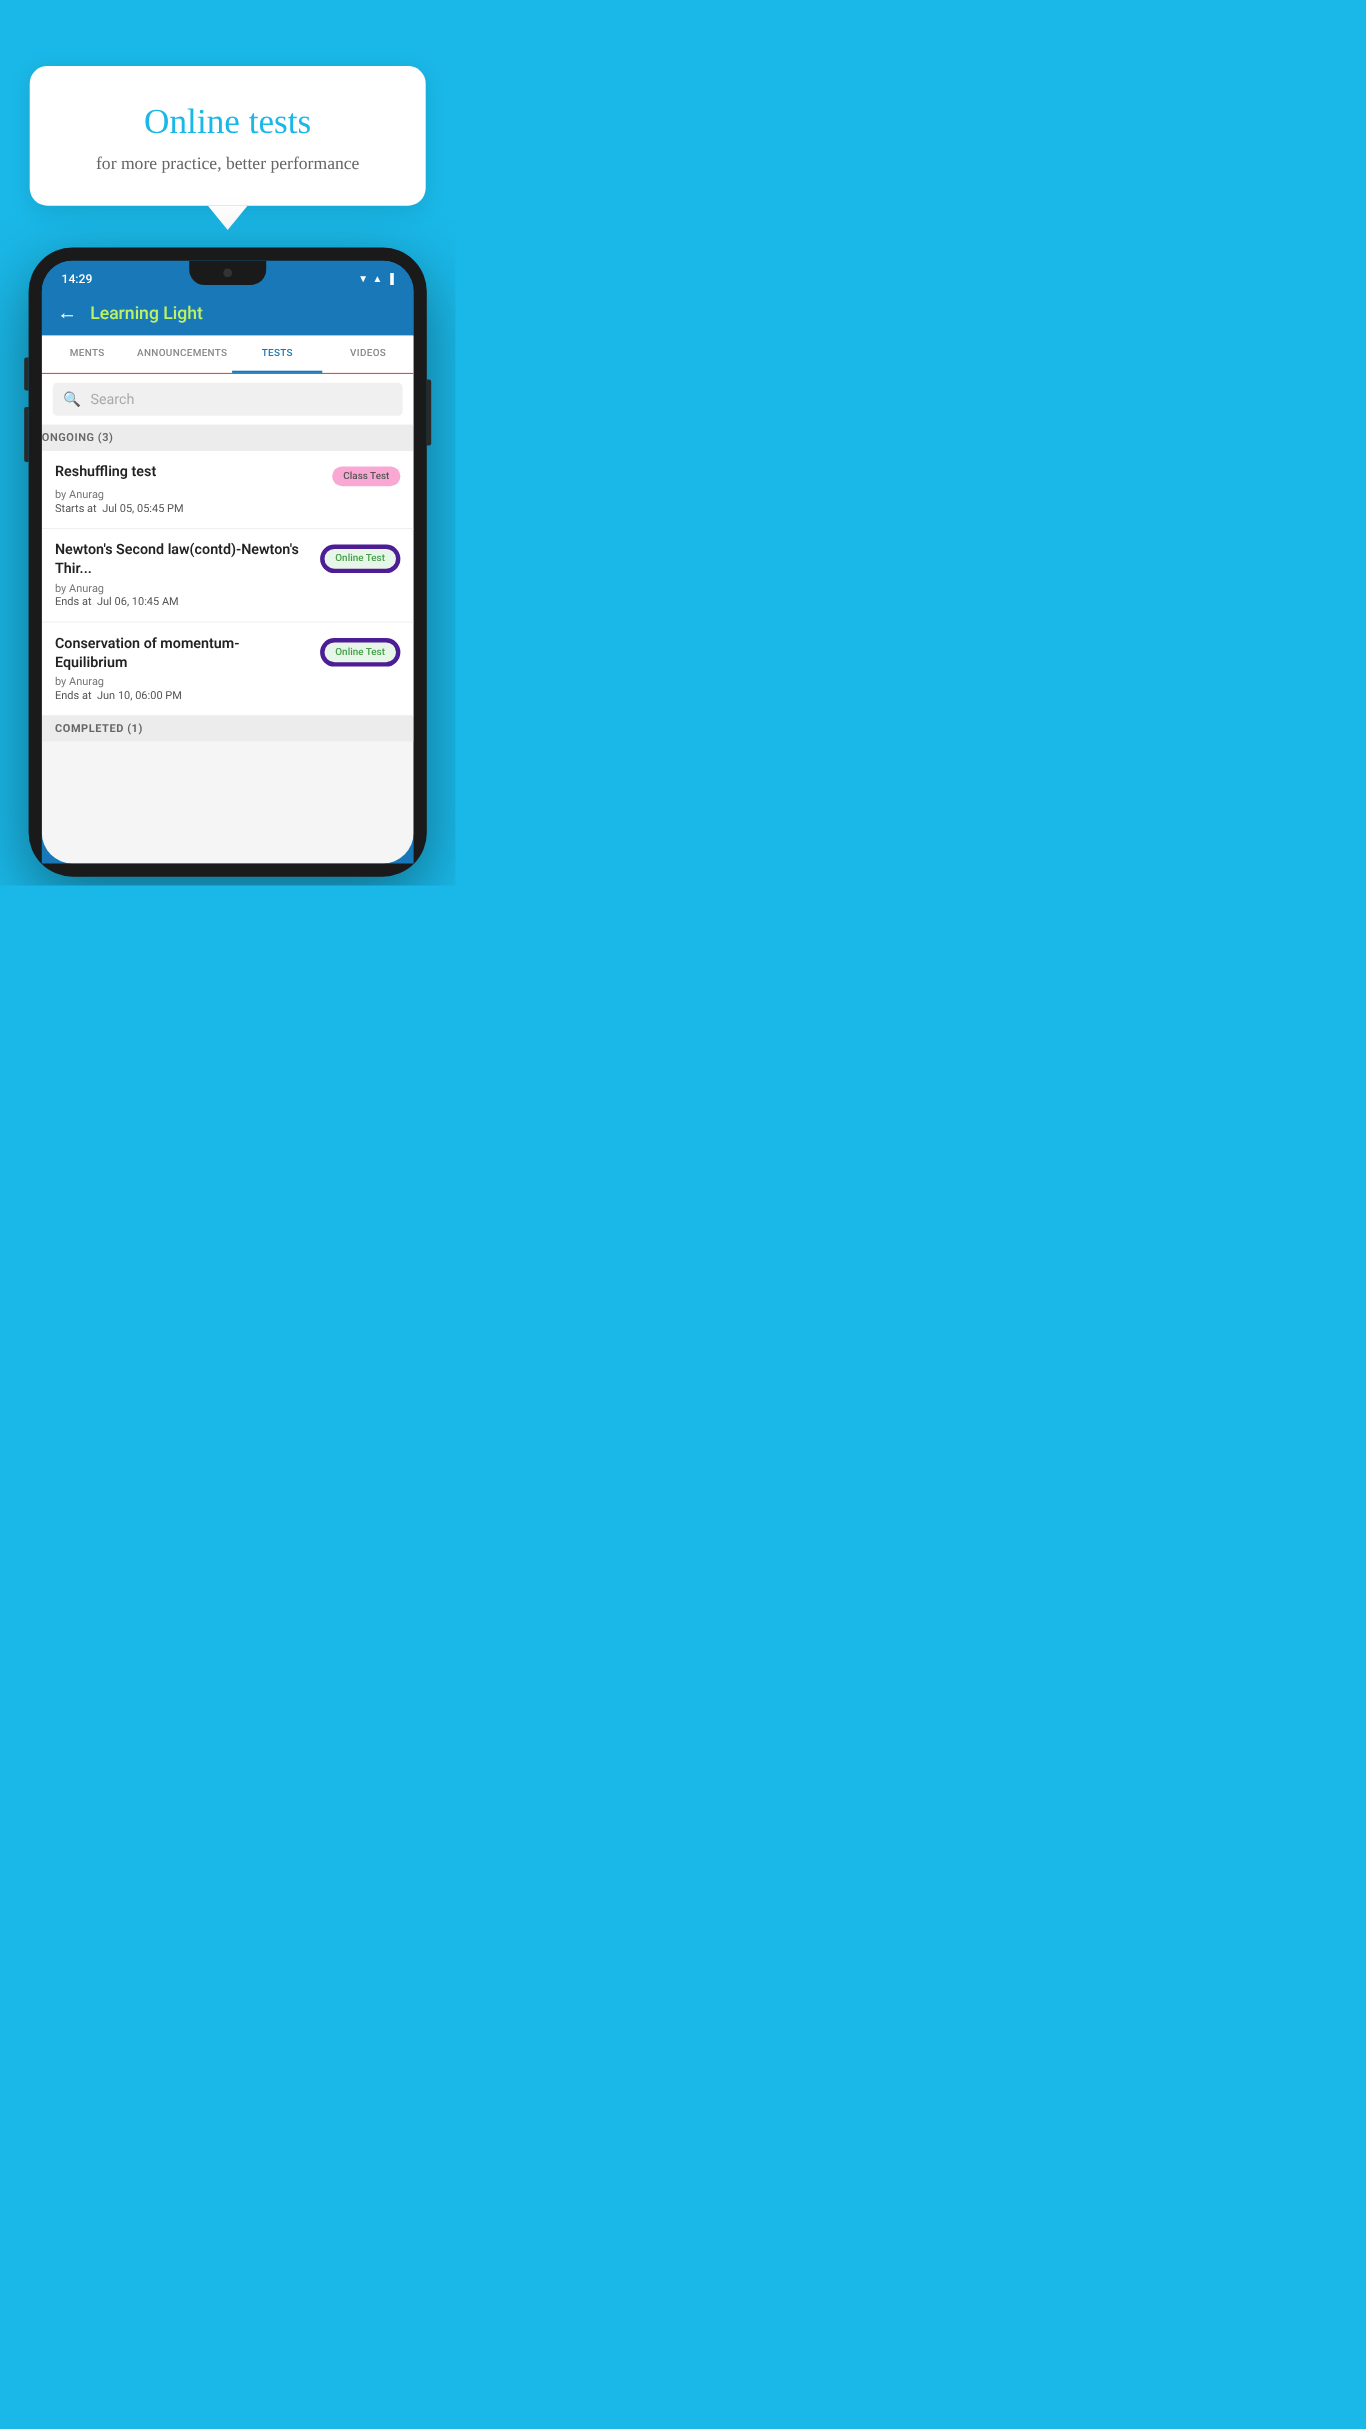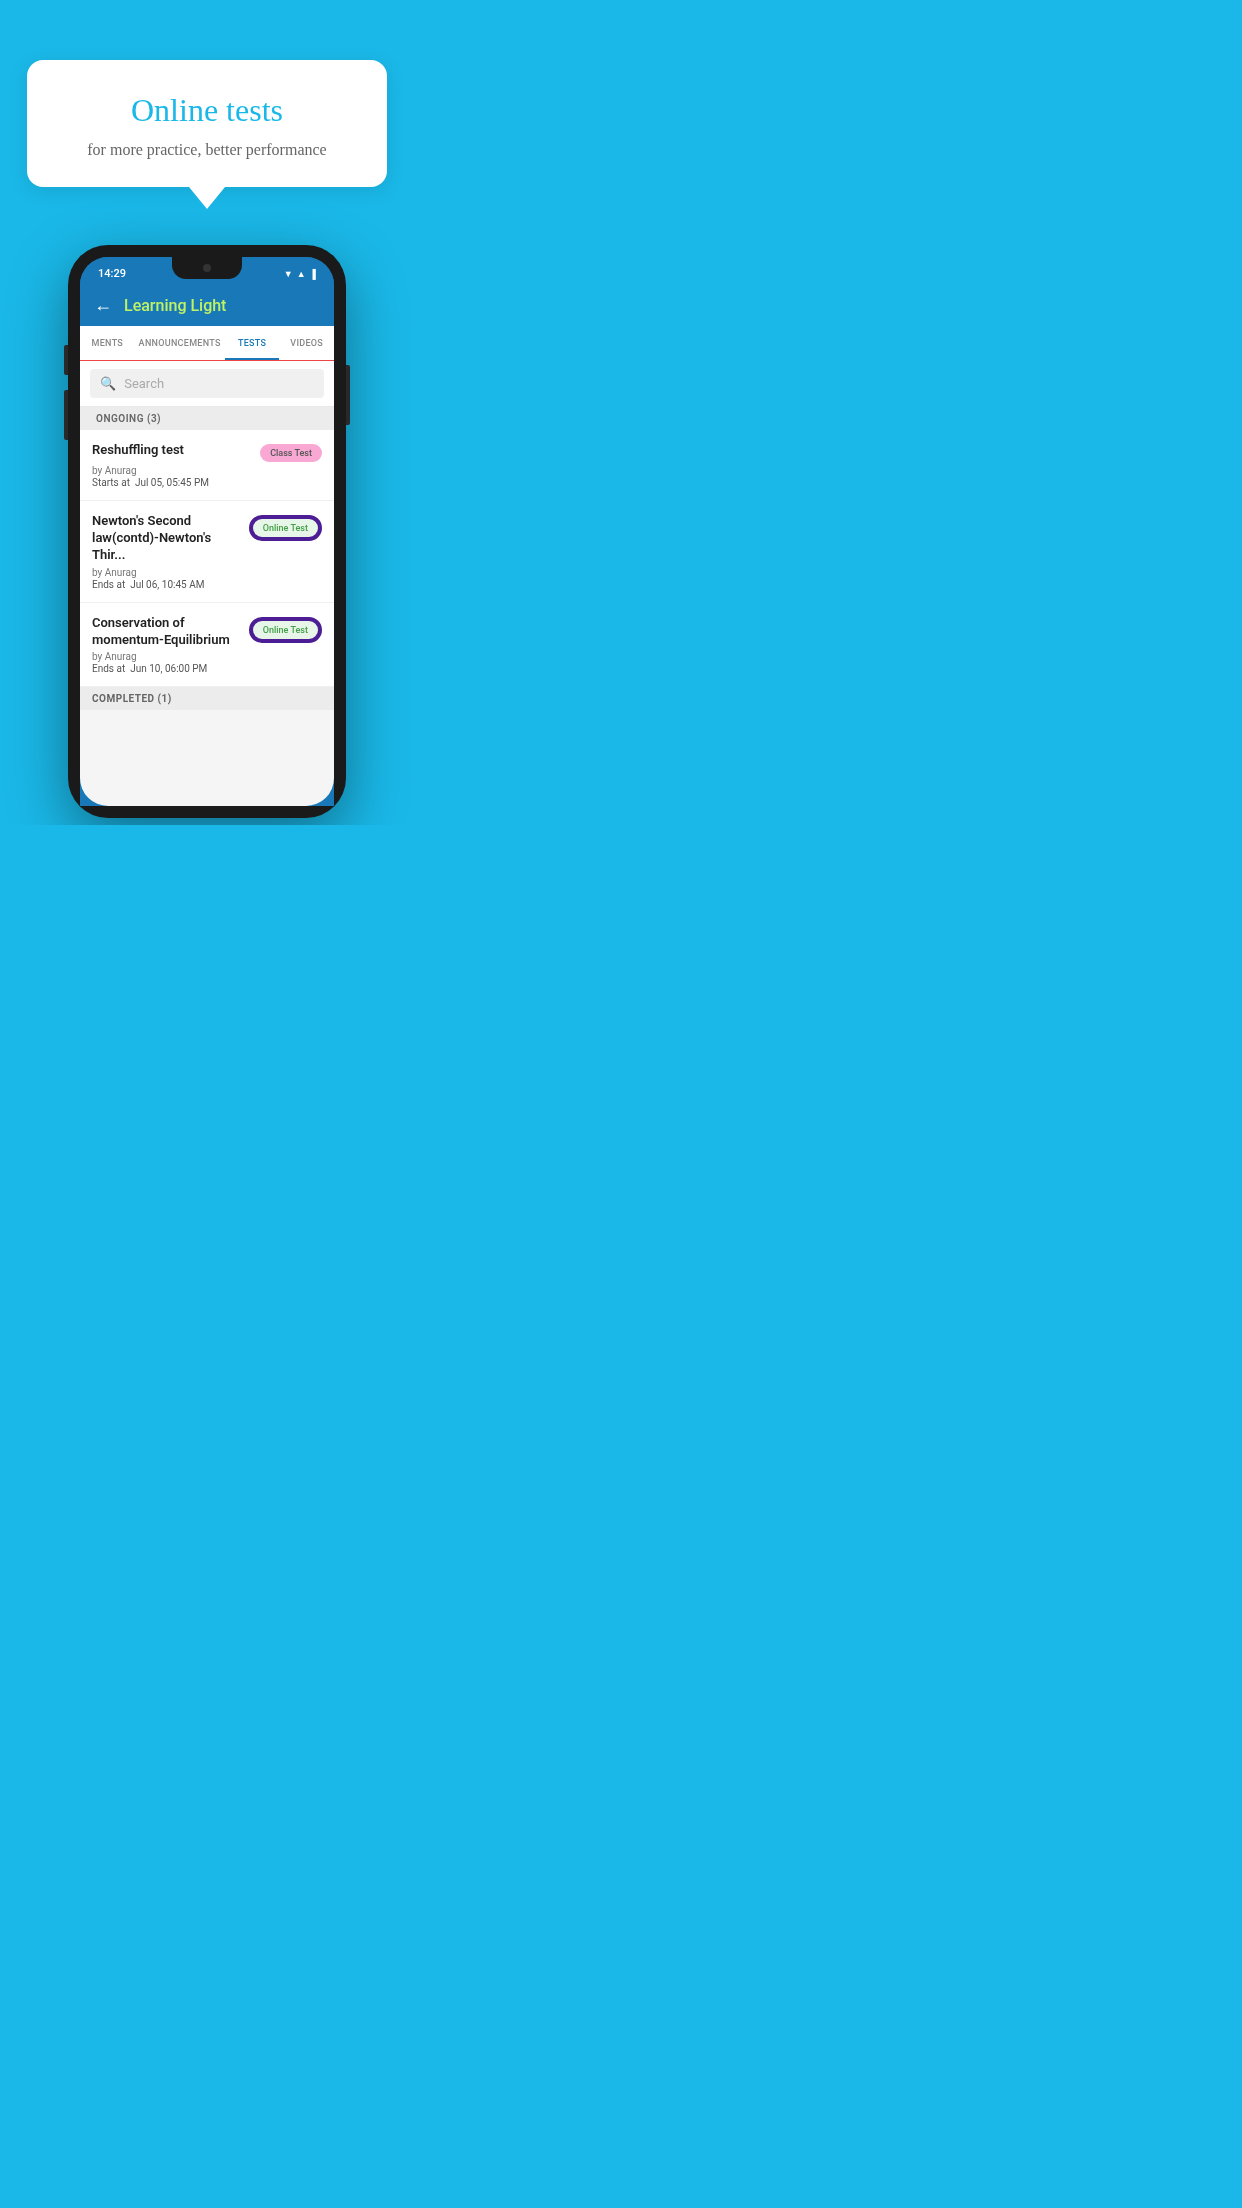--- a/index.html
+++ b/index.html
@@ -49,23 +49,23 @@
       width: 0;
       height: 0;
       border-left: 18px solid transparent;
       border-right: 18px solid transparent;
       border-top: 22px solid white;
       margin: 0 auto;
     }
 
     
     .phone-wrapper {
-      margin-top: 36px;
-      position: relative;
-      width: 278px;
+      margin-top: 16px;
+      position: relative;
+      width: 362px;
       min-height: 580px;
     }
 
     .phone-frame {
       background: #1a1a1a;
       border-radius: 40px;
       padding: 12px;
       box-shadow: 0 20px 60px rgba(0,0,0,0.4);
       position: relative;
     }
@@ -212,21 +212,21 @@
     }
 
     .search-placeholder {
       color: #aaa;
       font-size: 13px;
     }
 
     
     .section-header {
       background: #ececec;
-      padding: 6px 16px;
+      padding: 6px 0;
       font-size: 10px;
       font-weight: 600;
       color: #666;
       letter-spacing: 0.5px;
     }
 
     
     .test-list {
       background: white;
     }

